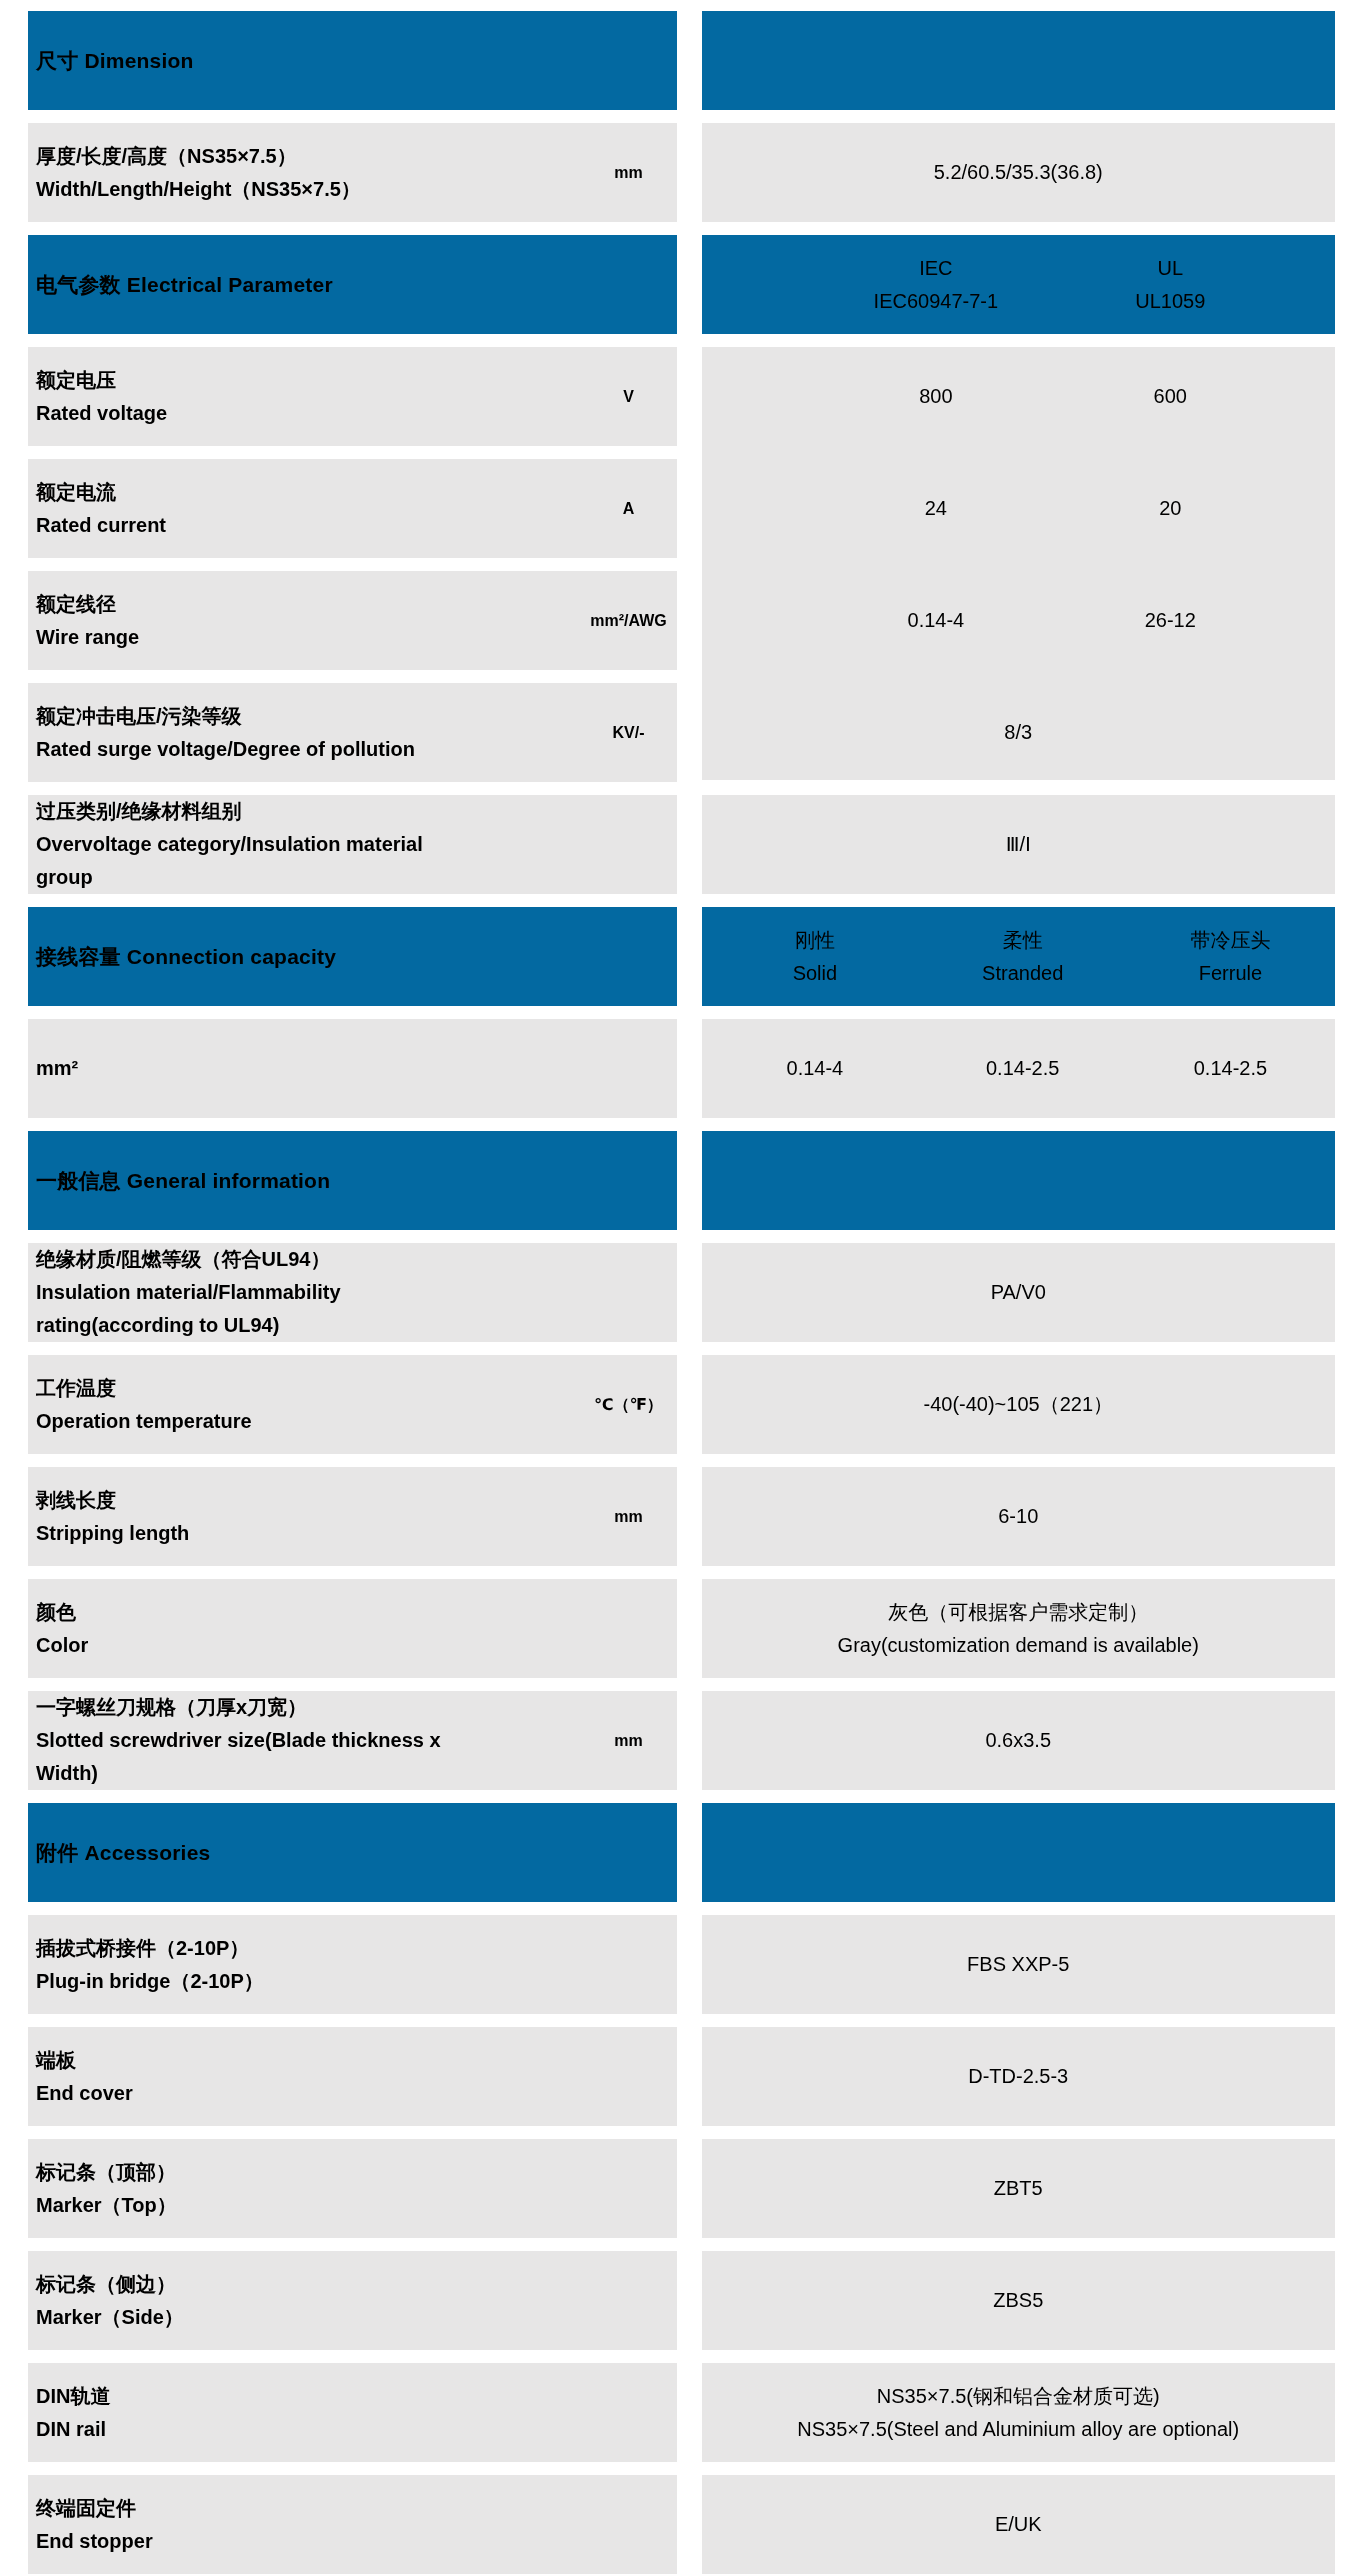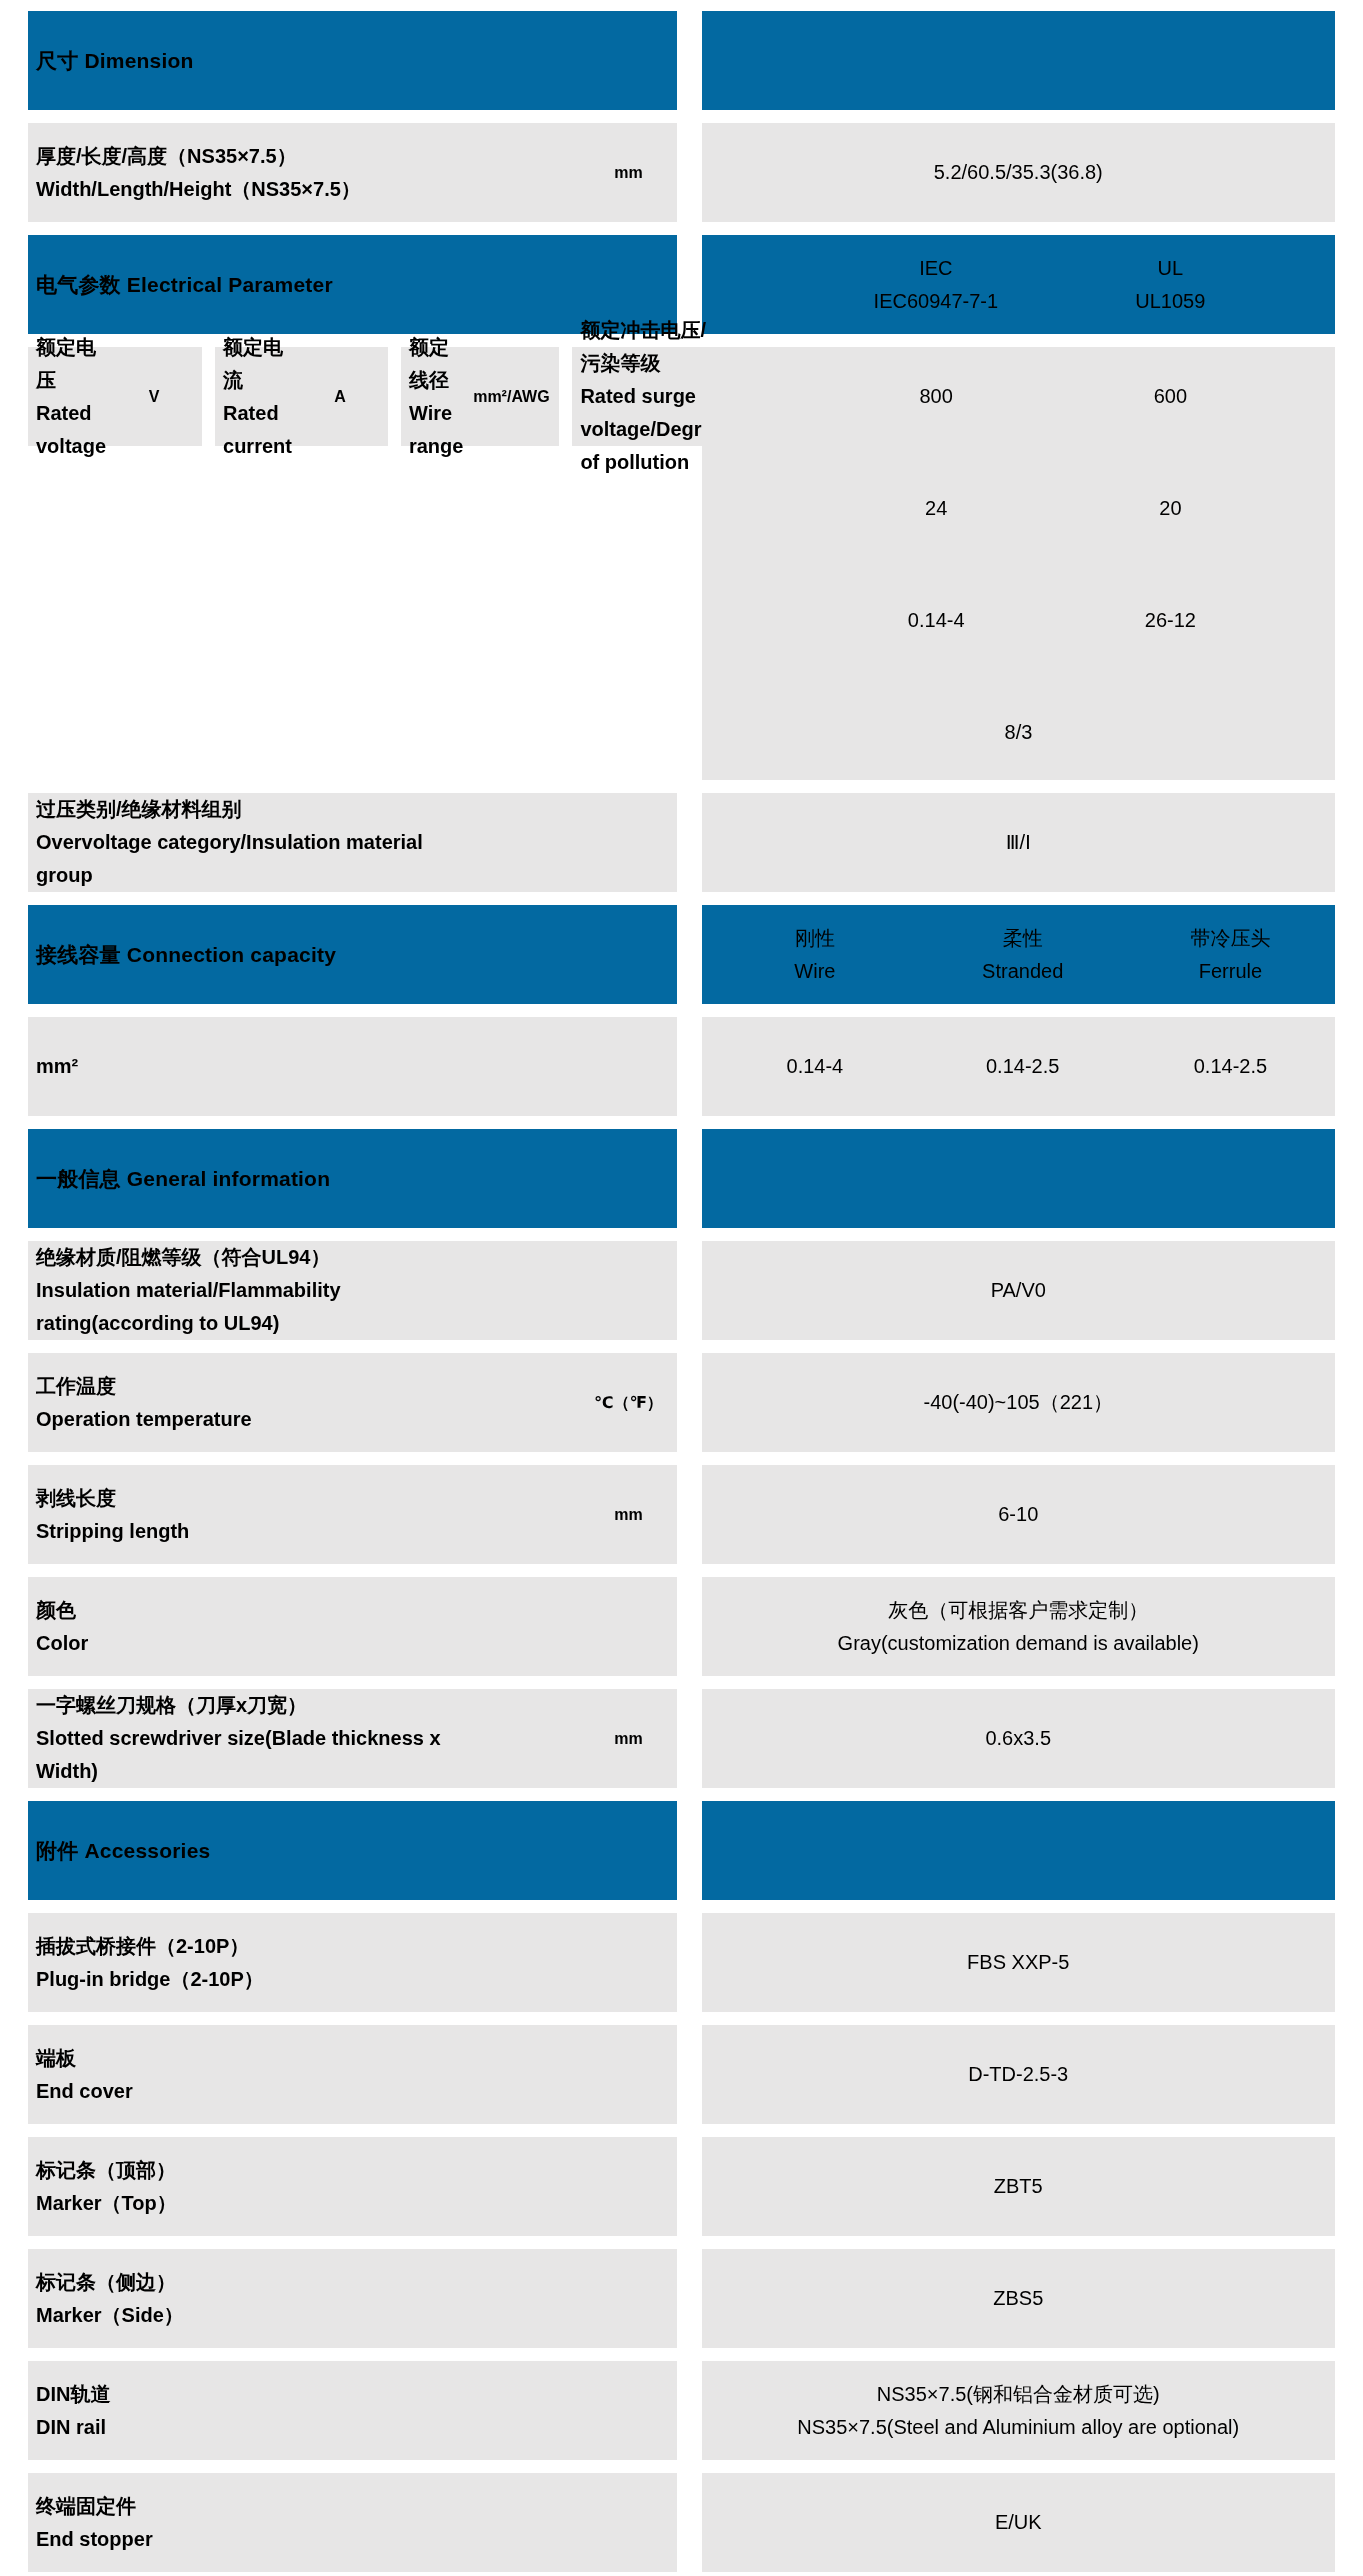--- a/index.html
+++ b/index.html
@@ -26,21 +26,21 @@
   .label-text { flex:1; max-width:438px; font-size:20px; line-height:33px; }
   .unit { width:96px; margin-left:auto; text-align:center;
           font-size:16px; line-height:30px; word-break:break-all; }
 
   
   .value-cell { display:flex; flex-direction:column; justify-content:center;
                 align-items:center; text-align:center;
                 font-size:20px; line-height:33px; }
 
   
-  .left-stack { width:649px; display:flex; flex-direction:row; gap:13px; }
+  .left-stack { width:649px; display:flex; flex-direction:column; gap:13px; }
   .merged { height:433px; }
   .band { height:99px; margin-bottom:13px; }
   .band:last-child { margin-bottom:0; }
 
   
   .cols2 { display:flex; align-items:center; height:100%; width:100%; }
   .cols2 .sp { width:18.5%; }
   .cols2 .c { width:37%; text-align:center; font-size:20px; line-height:33px; }
 
   
@@ -171,21 +171,21 @@
 
   <div class="row">
     <div class="cell-l h99 bg-cyan header-cell">
       <span>接线容量 Connection capacity</span>
     </div>
     <div class="cell-r h99 bg-cyan">
       <div class="cols3">
         <div class="sp"></div>
         <div class="c">
           <div>刚性</div>
-          <div>Wire</div>
+          <div>Solid</div>
         </div>
         <div class="c">
           <div>柔性</div>
           <div>Stranded</div>
         </div>
         <div class="c">
           <div>带冷压头</div>
           <div>Ferrule</div>
         </div>
       </div>

